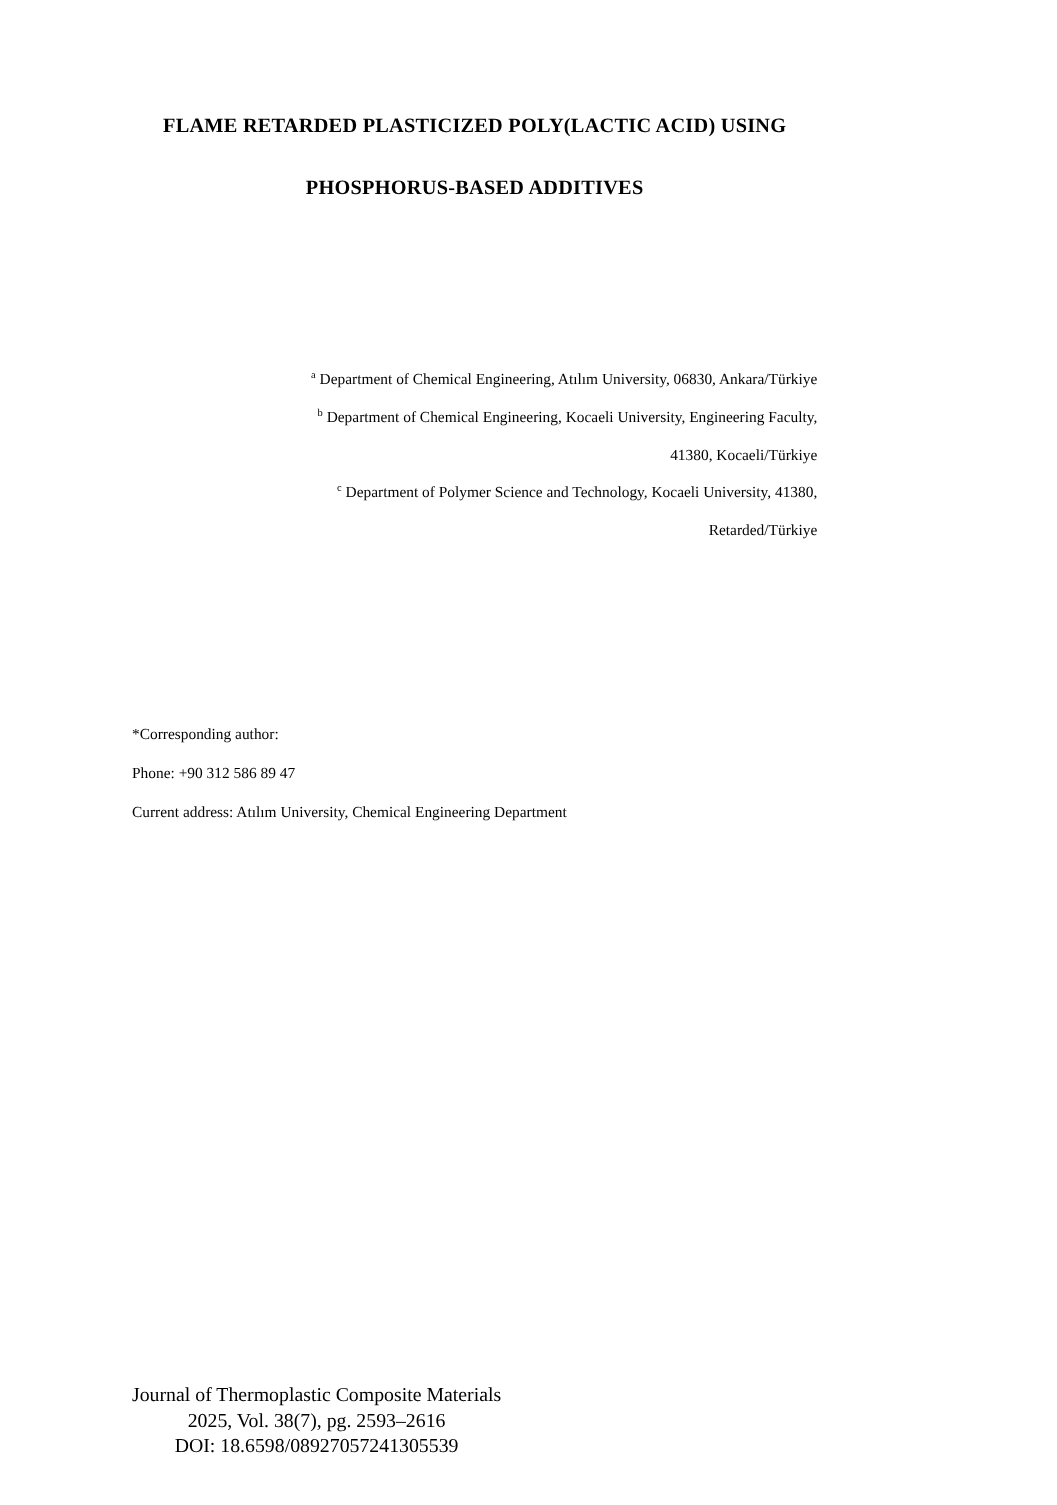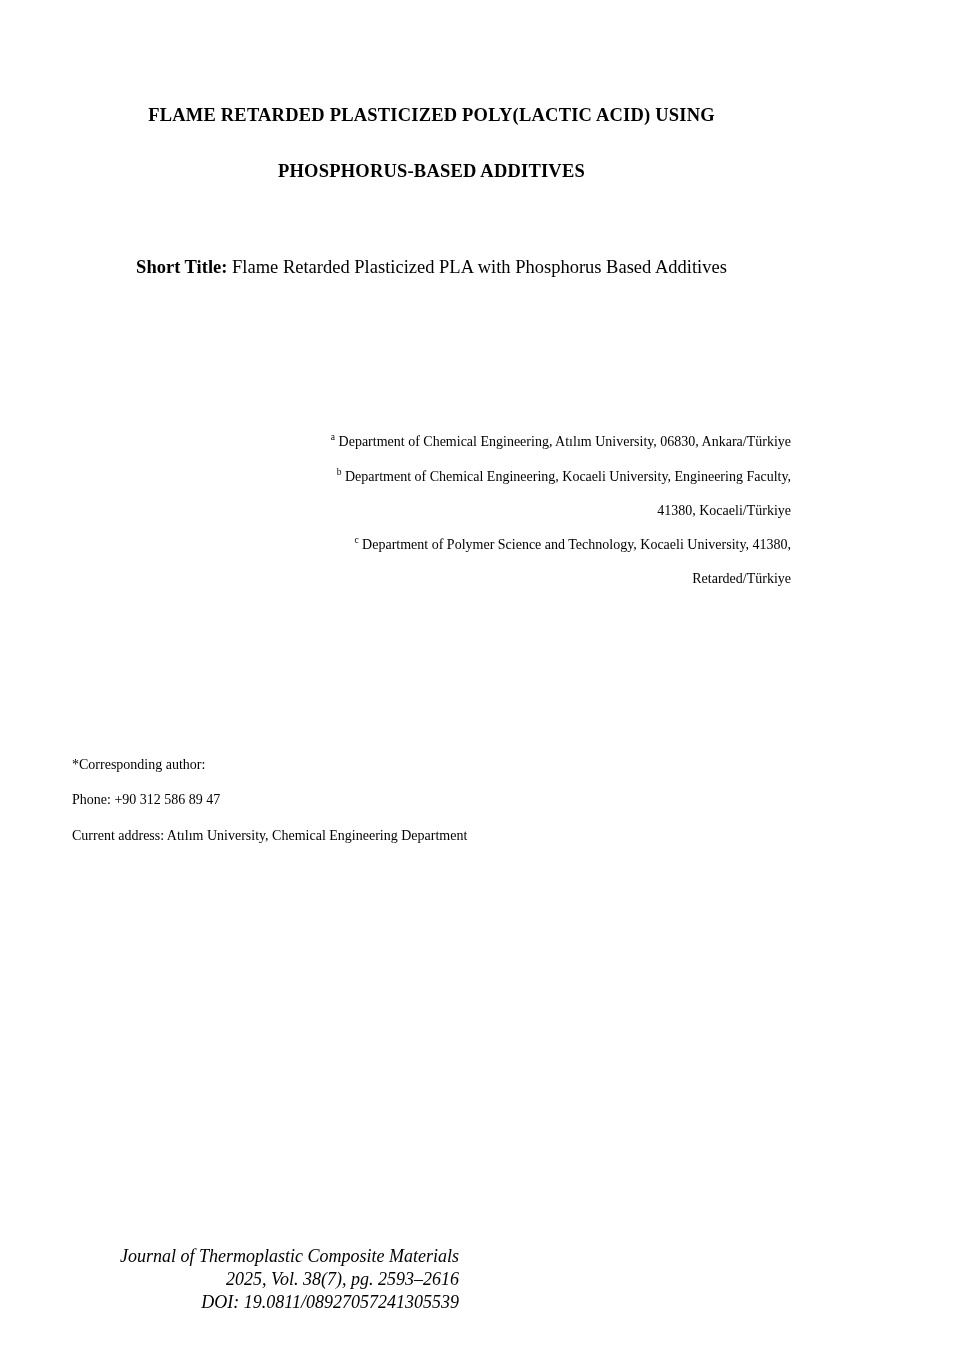--- a/index.html
+++ b/index.html
@@ -13,21 +13,21 @@
     font-family: "Liberation Serif", serif;
     color: #000000;
     position: relative;
     overflow: hidden;
   }
   .page {
     position: relative;
     width: 863px;
     height: 1368px;
     box-sizing: border-box;
-    padding: 0 72px;
+    padding: 0 120px;
   }
   .title-block {
     text-align: center;
     padding-top: 104px;
   }
   .title-line {
     font-size: 18.5px;
     font-weight: bold;
     letter-spacing: 0.2px;
     line-height: 1.25;
@@ -71,55 +71,51 @@
     text-align: left;
   }
   .contact .indented {
     display: block;
     text-align: center;
     padding-left: 30px;
   }
   .journal-info {
     position: absolute;
     left: 120px;
-    bottom: 54px;
+    bottom: 42px;
     font-size: 18px;
     line-height: 1.28;
-    text-align: right;
-    font-style: italic;
+    text-align: center;
   }
 </style>
 </head>
 <body>
 
 <div class="page">
 
   <div class="title-block">
     <div class="title-line">FLAME RETARDED PLASTICIZED POLY(LACTIC ACID) USING</div>
     <div class="title-line second">PHOSPHORUS-BASED ADDITIVES</div>
   </div>
 
-  <div class="short-title">
-    <span class="label">Short Title:</span><span> Flame Retarded Plasticized PLA with Phosphorus Based Additives</span>
-  </div>
 
 
   <div class="affiliations">
     <span class="aff-line"><sup>a</sup><span> Department of Chemical Engineering, Atılım University, 06830, Ankara/Türkiye</span></span>
     <span class="aff-line"><sup>b</sup><span> Department of Chemical Engineering, Kocaeli University, Engineering Faculty,</span></span>
     <span class="aff-line"><span>41380, Kocaeli/Türkiye</span></span>
     <span class="aff-line"><sup>c</sup><span> Department of Polymer Science and Technology, Kocaeli University, 41380,</span></span>
     <span class="aff-line"><span>Retarded/Türkiye</span></span>
   </div>
 
   <div class="contact">
     <div>*Corresponding author:</div>
     <div>Phone: +90 312 586 89 47</div>
     <div>Current address: Atılım University, Chemical Engineering Department</div>
   </div>
 
   <div class="journal-info">
     <div>Journal of Thermoplastic Composite Materials</div>
     <div>2025, Vol. 38(7), pg. 2593–2616</div>
-    <div>DOI: 19.0811/08927057241305539</div>
+    <div>DOI: 18.6598/08927057241305539</div>
   </div>
 
 </div>
 
 </body></html>

